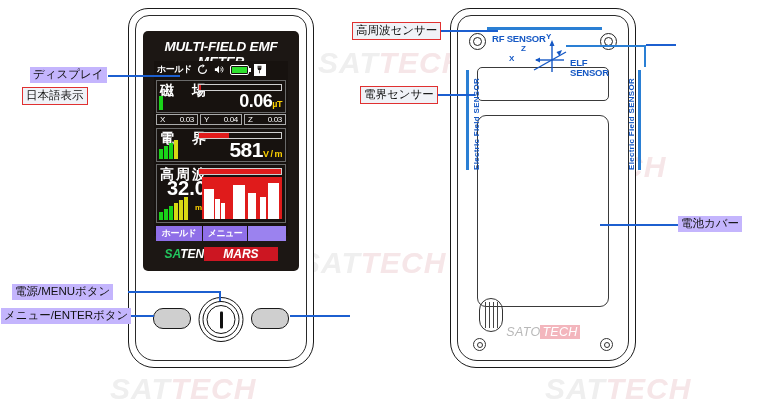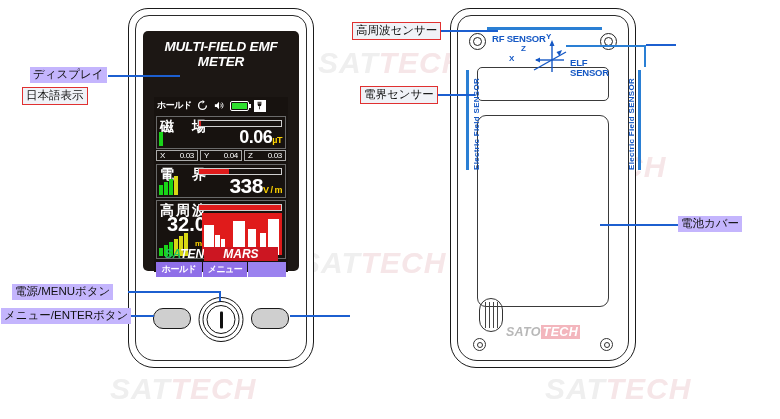--- a/index.html
+++ b/index.html
@@ -61,21 +61,20 @@
     font-weight: bold;
     font-size: 13.5px;
     letter-spacing: -0.2px;
   }
 
   
   .lcd {
     position: absolute;
     left: 11px; top: 30px; right: 11px; height: 175px;
     background: #17120f;
-    margin-top: 36px;
   }
   .statusbar {
     height: 17px;
     display: flex; align-items: center; gap: 5px;
     padding: 0 3px;
     color: #fff;
   }
   .st-hold { font-size: 9px; font-weight: bold; letter-spacing: -0.5px; }
   .ic { display: inline-flex; align-items: center; justify-content: center; }
   .ic-refresh { width: 11px; height: 11px; }
@@ -204,21 +203,21 @@
   .back-knob i {
     position: absolute; top: 3px; bottom: 3px; width: 1px; background: #444;
   }
   .screw {
     position: absolute; width: 13px; height: 13px;
     border: 1.3px solid #333; border-radius: 50%;
   }
   .screw::after { content:""; position:absolute; inset:2.5px; border:1px solid #333; border-radius:50%; }
   .satotech {
     position: absolute; left: 0; right: 0; bottom: 28px; text-align: center;
-    font-size: 12.5px; font-weight: bold; font-style: italic; letter-spacing: 0.3px;
+    font-size: 12.5px; font-weight: normal; font-style: italic; letter-spacing: 0.3px;
   }
   .sa-sato { color: #b8b8b8; }
   .sa-tech { color: #ffffff; background: #f3b6bd; padding: 0 2px; }
 
   
   .anno {
     position: absolute;
     font-size: 11.5px;
     color: #111;
     background: #c4b5fd;
@@ -327,21 +326,21 @@
           <div class="bar-track">
               <div class="bar-fill" style="width:36%; background:#e01b1b;"></div>
             </div>
           <div class="vbars">
             <i style="height:10px;background:#19d419;"></i>
               <i style="height:13px;background:#19d419;"></i>
               <i style="height:16px;background:#19d419;"></i>
               <i style="height:19px;background:#d8d814;"></i>
           </div>
           <div class="bigval" style="font-size:21px; padding-top:9px;">
-            <span>338</span><span class="unit">V / m</span>
+            <span>581</span><span class="unit">V / m</span>
           </div>
         </div>
 
         <div class="panel" style="height:59px;">
           <div class="panel-label">高周波</div>
           <div class="bar-track">
               <div class="bar-fill" style="width:100%; background:#e01b1b;"></div>
             </div>
           <div class="vbars">
             <i style="height:8px;background:#19d419;"></i>

